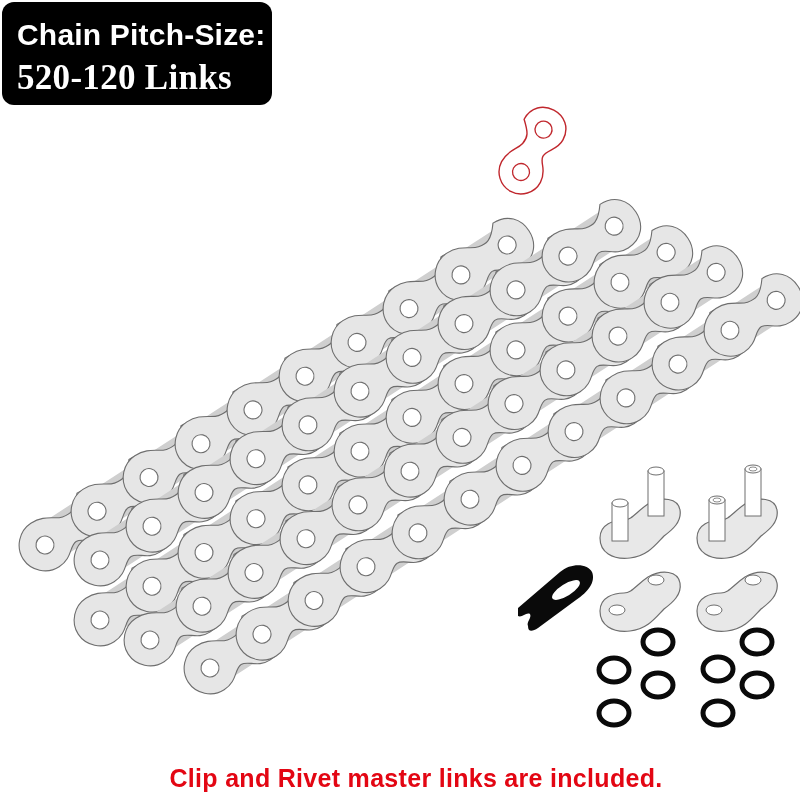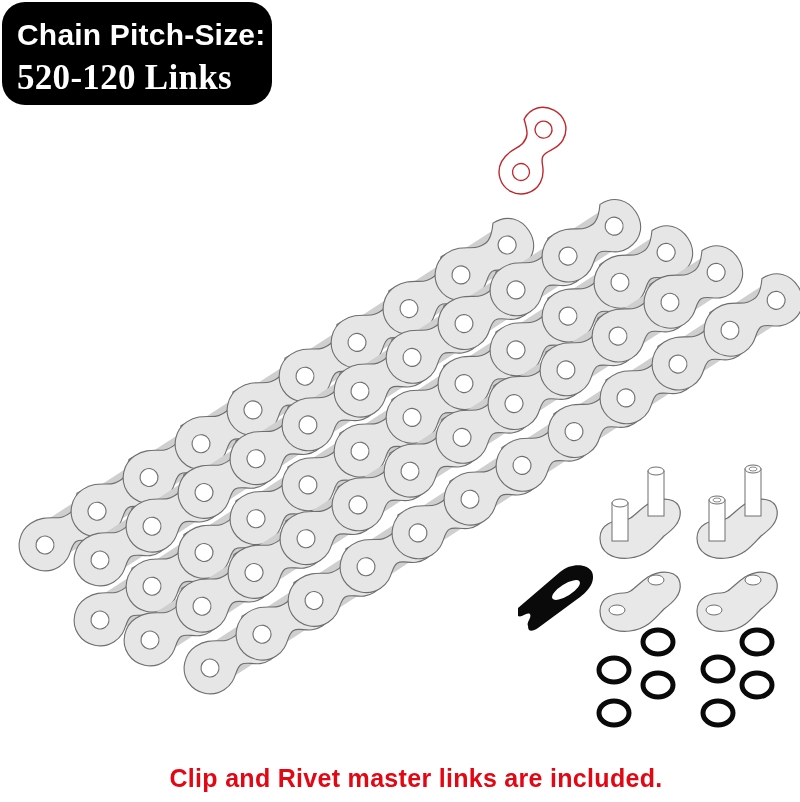--- a/index.html
+++ b/index.html
@@ -1,19 +1,19 @@
 <!DOCTYPE html>
 <html><head>
 <meta charset="utf-8">
 <style>
   html, body { margin: 0; padding: 0; background: #ffffff; }
   body { width: 800px; height: 802px; position: relative; overflow: hidden; font-family: "Liberation Sans", "DejaVu Sans", sans-serif; }
   .badge {
     position: absolute; left: 2px; top: 2px; width: 270px; height: 103px;
-    background: #000000; border-radius: 23px; color: #ffffff;
+    background: #000000; border-radius: 12px; color: #ffffff;
     box-sizing: border-box; padding: 14px 0 0 15px;
   }
   .badge .l1 { font-size: 30px; font-weight: bold; letter-spacing: 0.2px; line-height: 38px; white-space: nowrap; }
   .badge .l2 { font-size: 35px; font-weight: bold; letter-spacing: 0.3px; line-height: 44px; white-space: nowrap; margin-top: 2px; font-family: Liberation Serif, serif; }
   .caption {
     position: absolute; left: 16px; width: 800px; top: 764px; text-align: center;
     color: #e30613; font-size: 25px; font-weight: bold; letter-spacing: 0.3px; white-space: nowrap;
   }
   svg.art { position: absolute; left: 0; top: 0; }
 </style>

